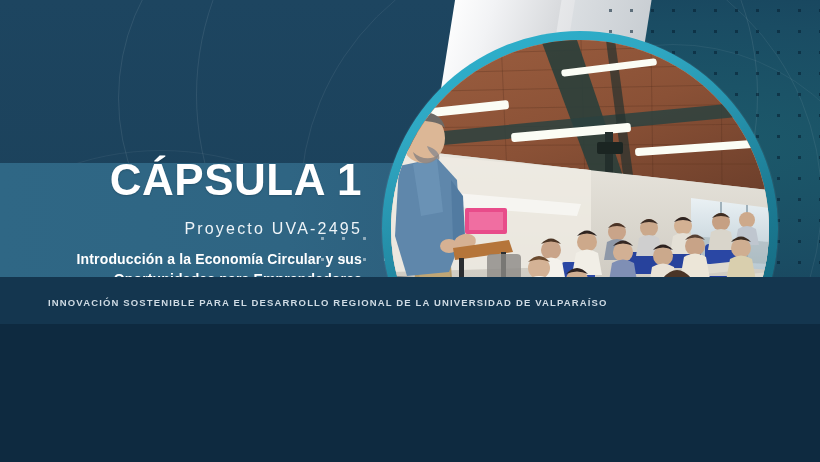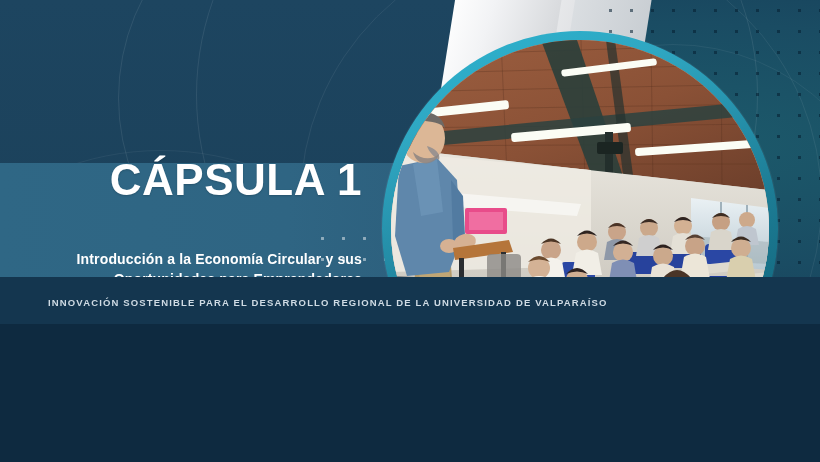--- a/index.html
+++ b/index.html
@@ -355,18 +355,19 @@
 
         <rect x="344" y="258" width="34" height="30" rx="5" fill="#1f3c9a"></rect>
         <rect x="352" y="296" width="26" height="22" rx="4" fill="#22409e"></rect>
 
         <rect width="378" height="378" fill="none"></rect>
       </svg>
     </div>
   </div>
 
   <div class="title">CÁPSULA 1</div>
+  <div class="project">Proyecto UVA-2495</div>
   <div class="subtitle">Introducción a la Economía Circular y sus Oportunidades para Emprendedores</div>
 
   <div class="footer-band"></div>
   <div class="footer-text">INNOVACIÓN SOSTENIBLE PARA EL DESARROLLO REGIONAL DE LA UNIVERSIDAD DE VALPARAÍSO</div>
 
 </div>
 
 </body></html>

